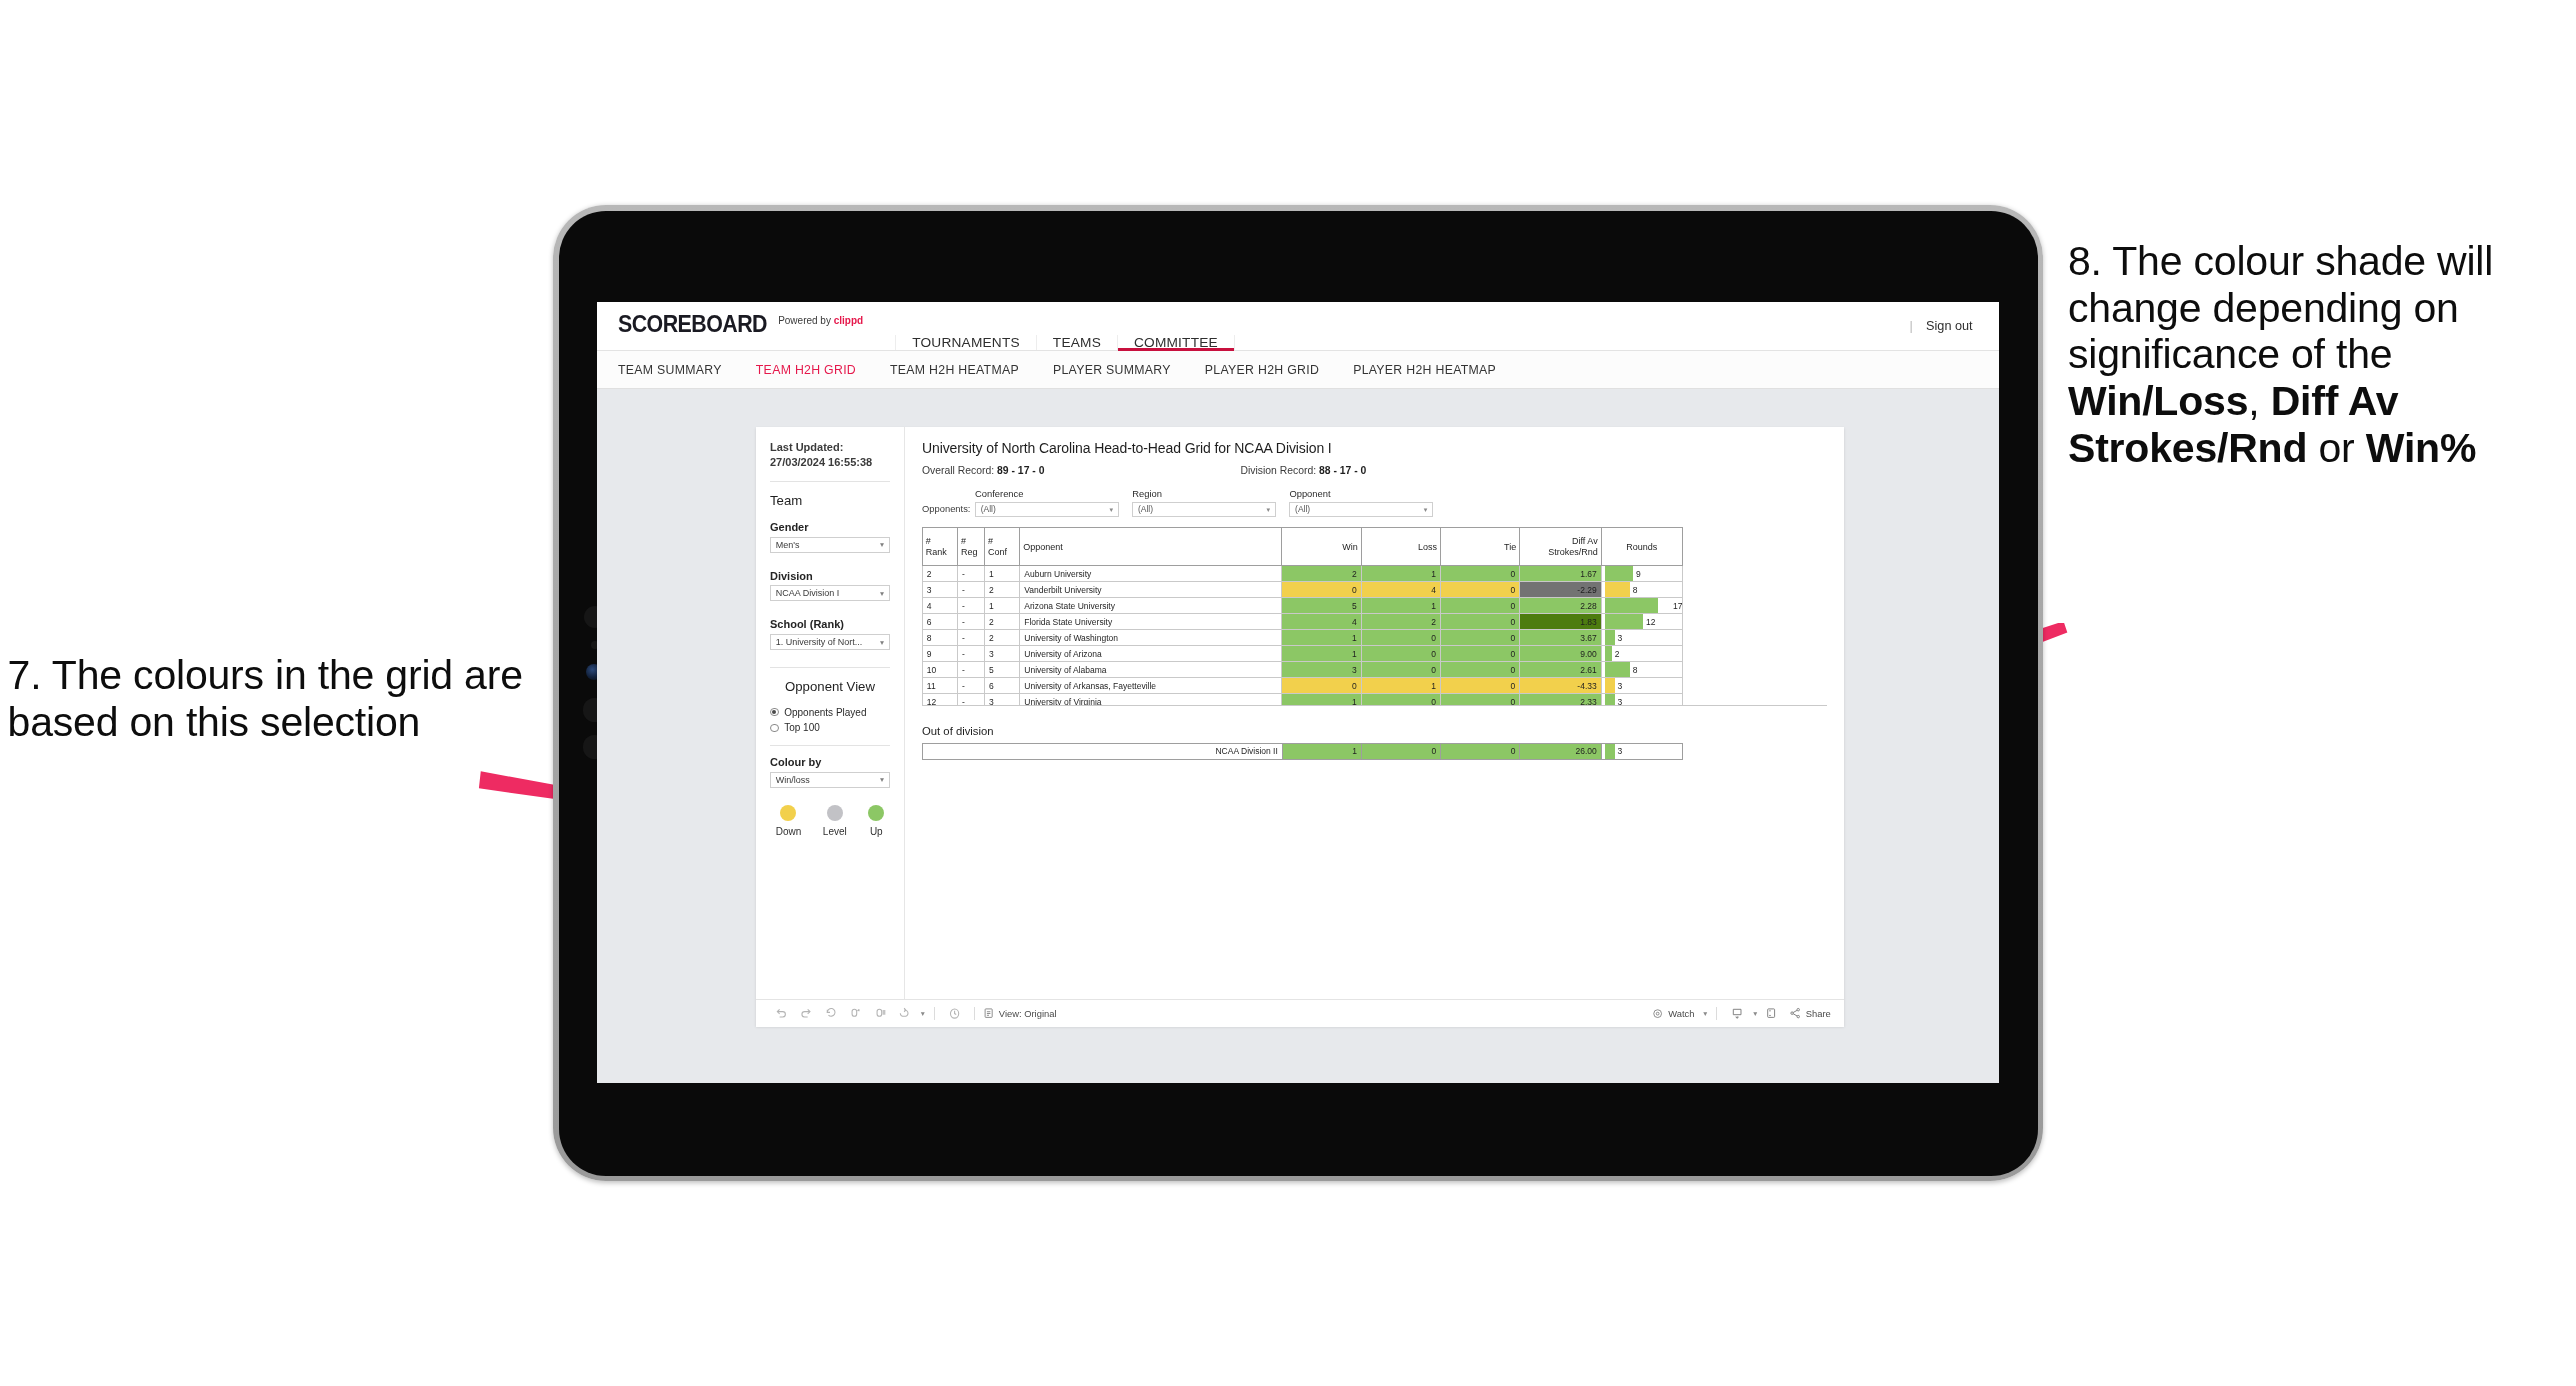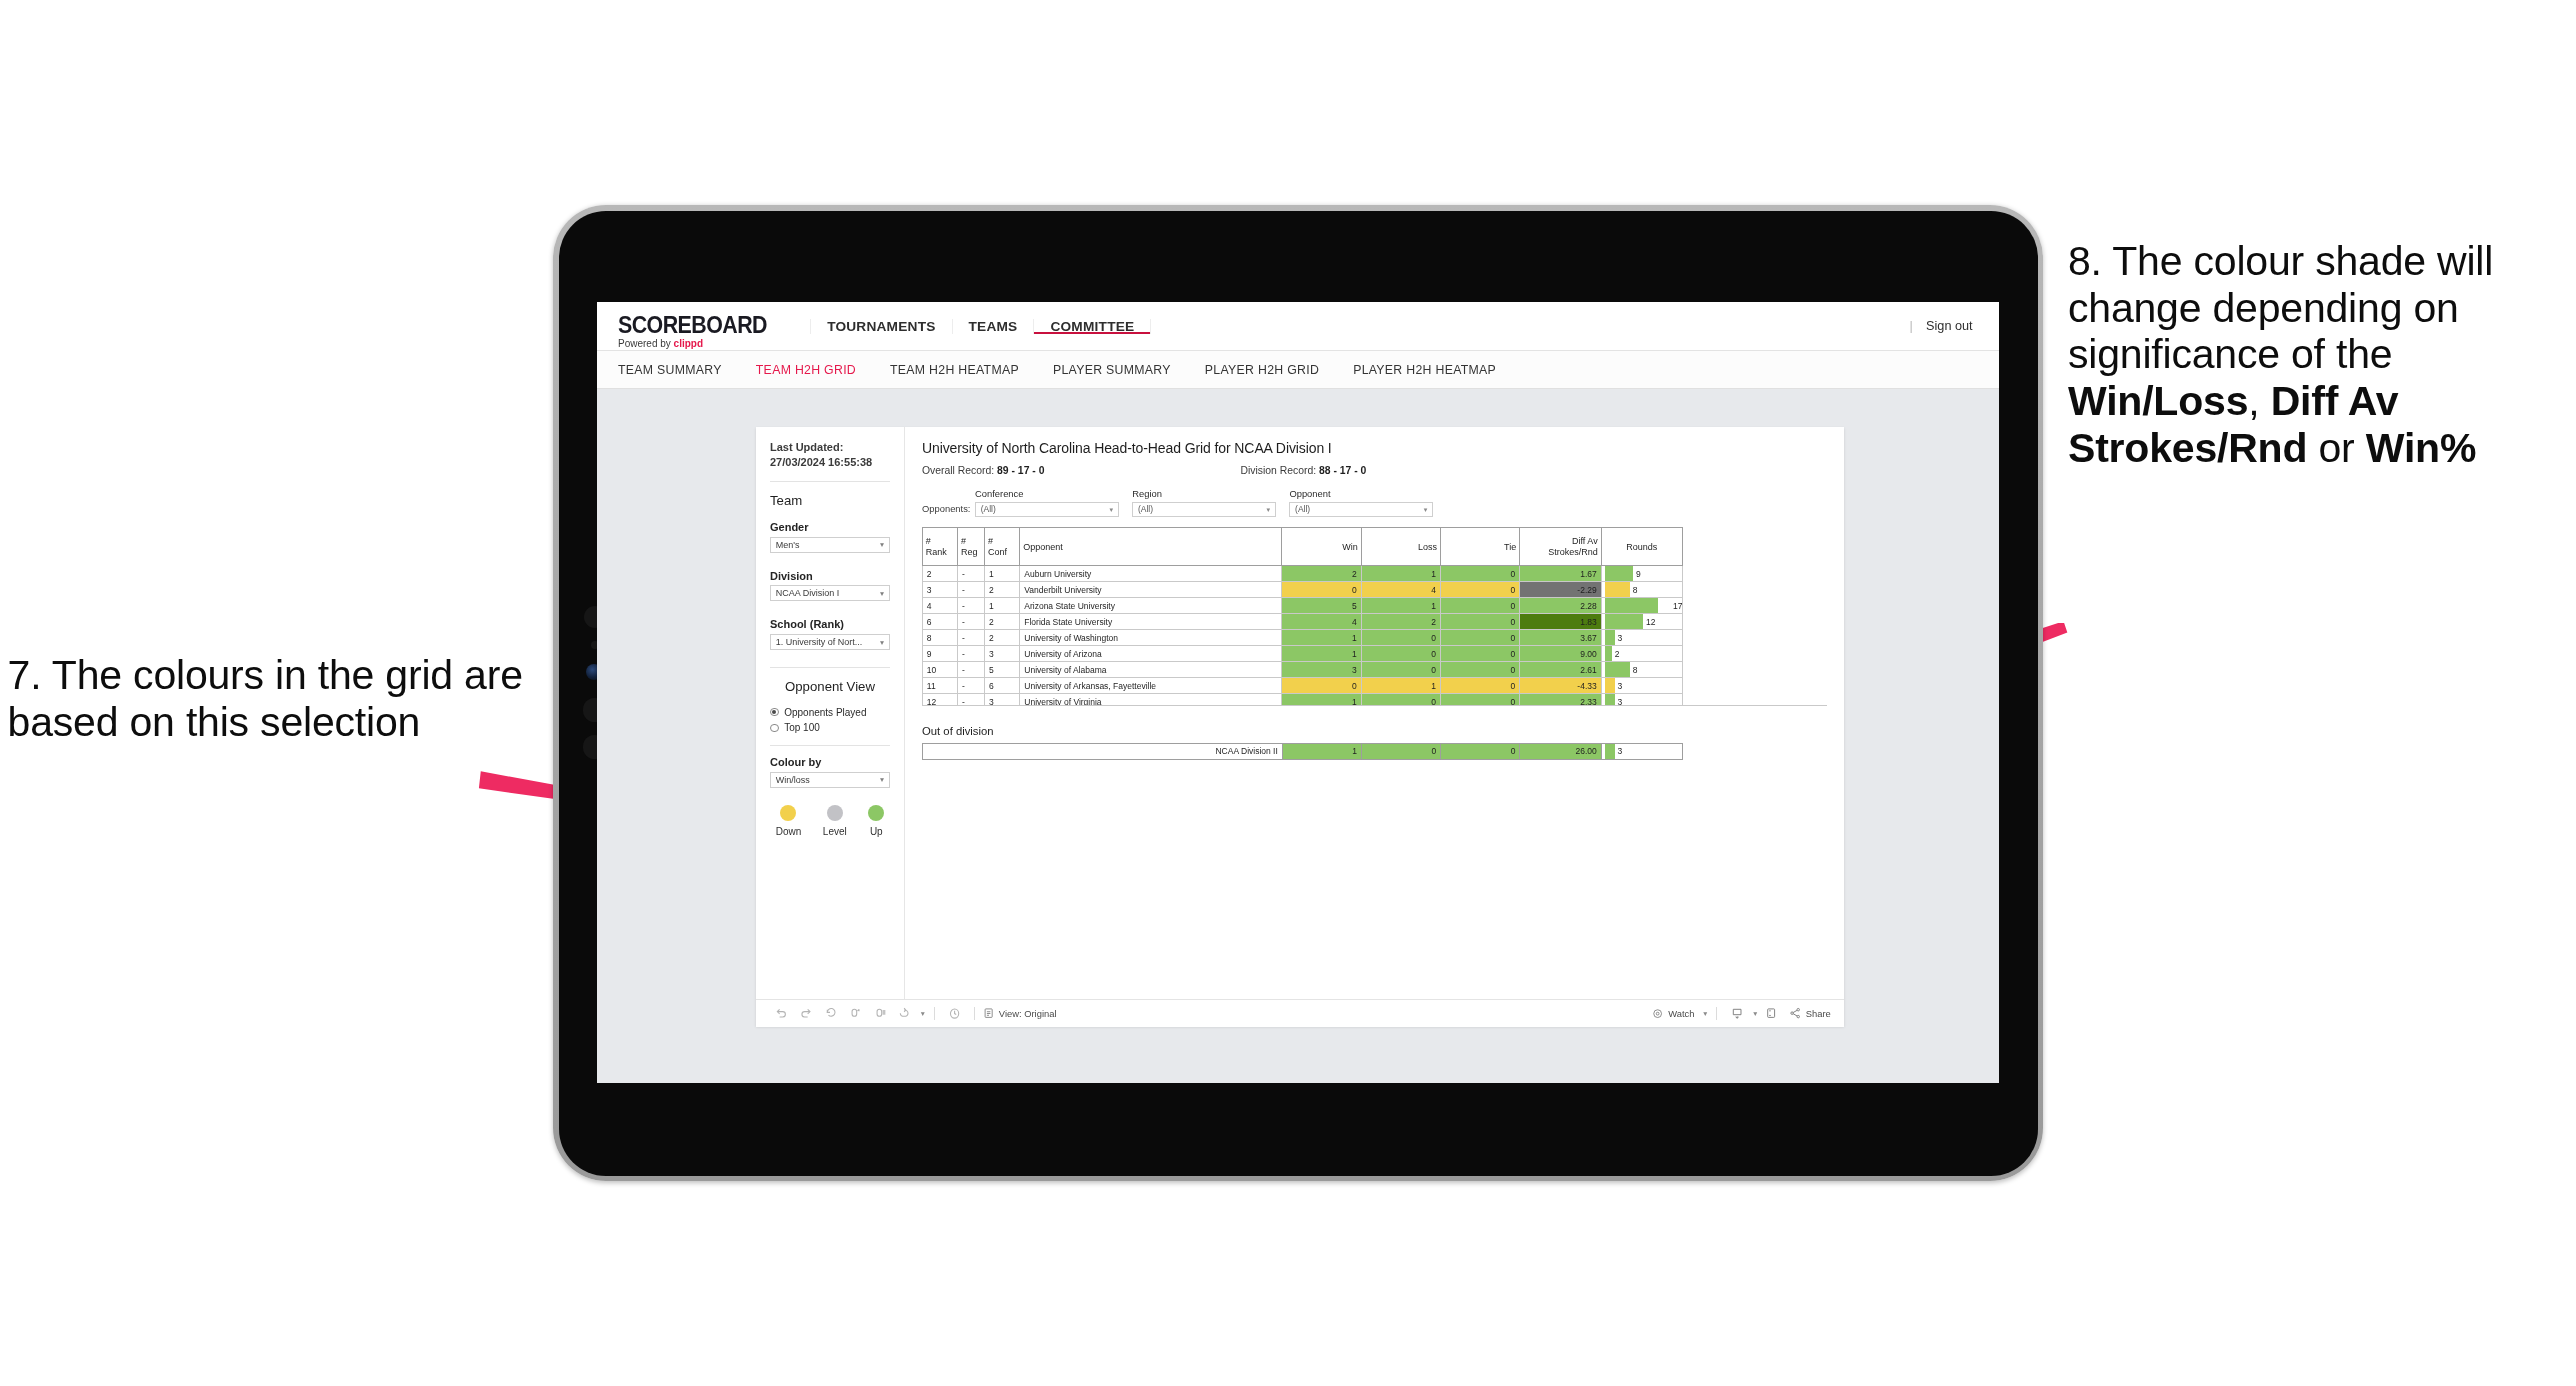--- a/index.html
+++ b/index.html
@@ -61,33 +61,33 @@
   }
 
   
   .app-header {
     position: relative;
     height: 49px;
     background: #ffffff;
     display: flex; align-items: stretch;
     border-bottom: 0.9px solid #e3e3e3;
   }
-  .logo-block { padding: 11px 15px 0 21px; display:flex; flex-direction:column; justify-content:center; }
+  .logo-block { padding: 11px 15px 0 21px; display:flex; flex-direction:row; justify-content:center; }
   .logo-main {
     font-family: "Liberation Sans", sans-serif;
     font-weight: 700; font-size: 23px; letter-spacing: -0.6px;
     color: #1a1a22; line-height: 1;
     transform: scaleX(0.93); transform-origin: left center;
   }
   .logo-sub {
     font-size: 10px; color: #3a3a3a; margin-top: 2.8px; line-height:1;
   }
   .logo-sub .brand { color: #e5184b; font-weight: 700; }
 
-  .nav-tabs { display: flex; align-items: center; margin-left: 17px; font-weight: bold; }
+  .nav-tabs { display: flex; align-items: flex-end; margin-left: 17px; }
   .nav-tab {
     display:flex; align-items:center; padding: 0 16px;
     font-size: 13.7px; color: #2e2e2e; letter-spacing: 0.2px;
     border-left: 0.9px solid #ededed;
     cursor: pointer; position: relative; white-space: nowrap;
   }
   .nav-tab:last-child { border-right: 0.9px solid #ededed; }
   .nav-tab.active::after {
     content:""; position:absolute; left:0; right:0; bottom:-0.9px;
     height: 2.8px; background: #c8103e;

